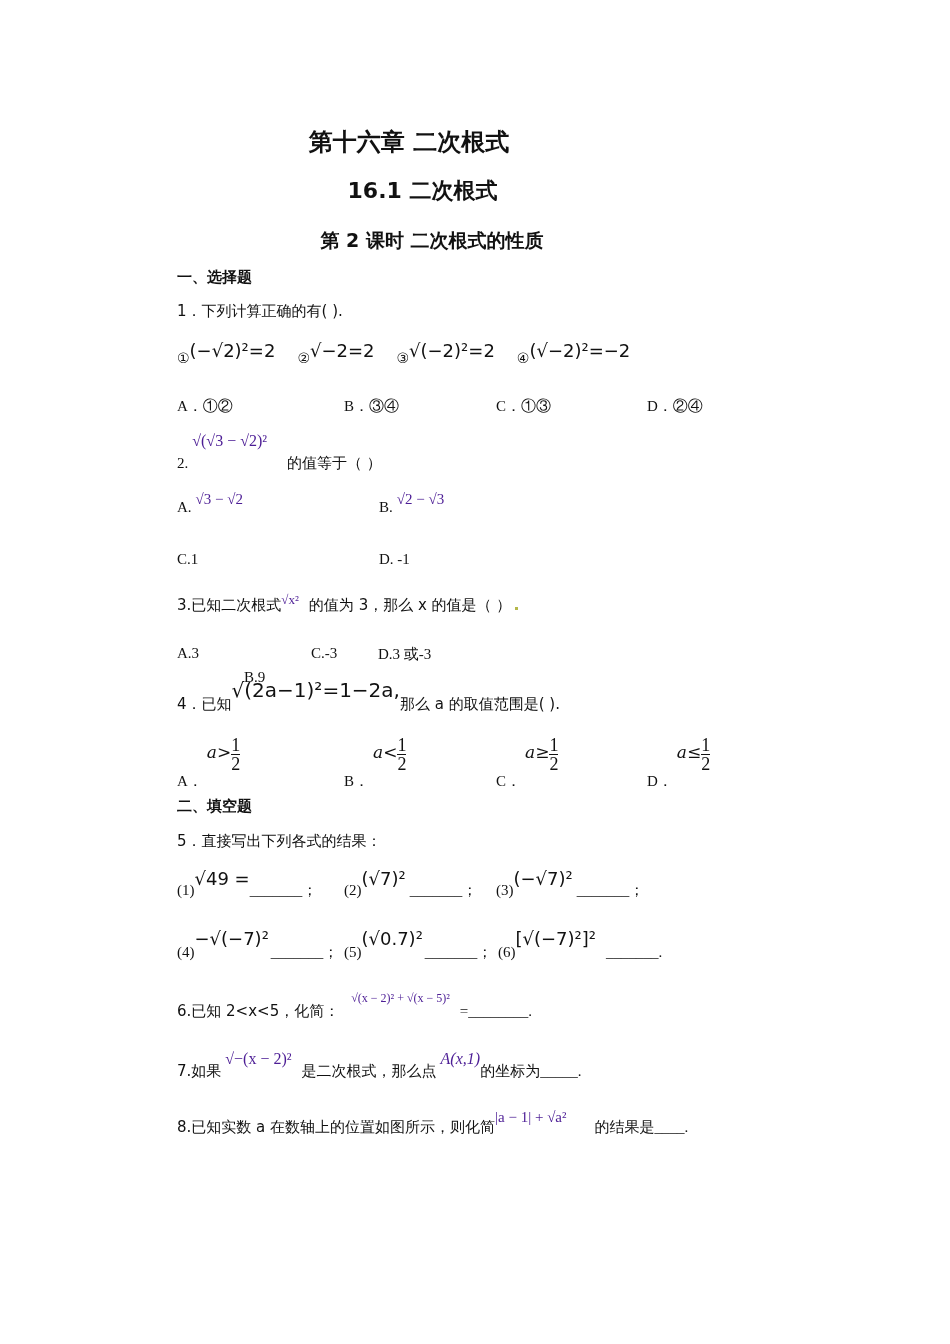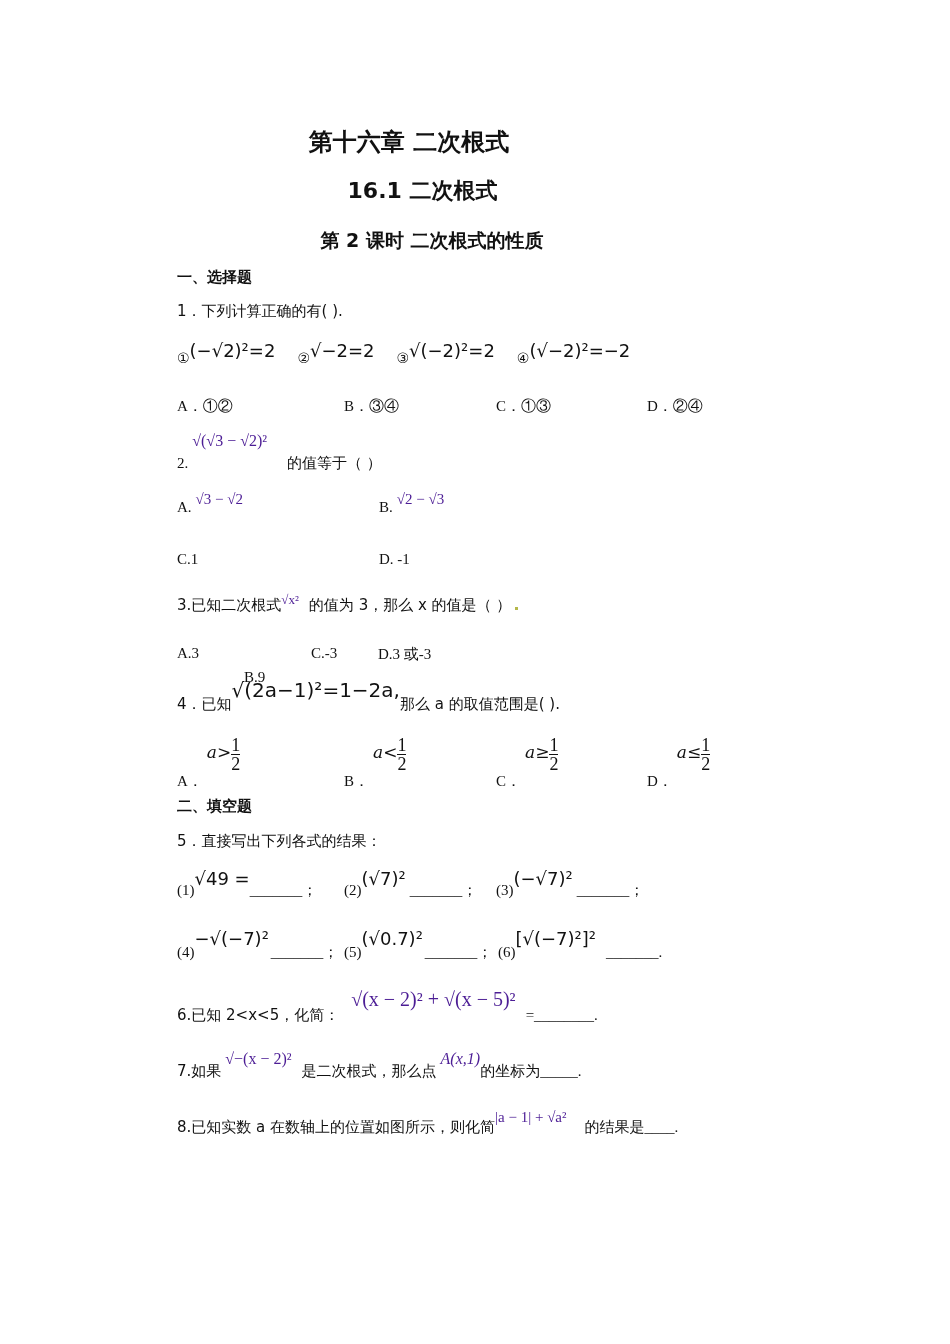--- a/index.html
+++ b/index.html
@@ -121,27 +121,27 @@
 </div>
 <div class="abs" style="left:344px; top:928px;">
   <span class="t" style="vertical-align:-12px;">(5)</span><span class="m">(√0.7)²</span><span class="t" style="vertical-align:-12px; margin-left:2px;">_______</span><span class="cn" style="vertical-align:-12px;">；</span>
 </div>
 <div class="abs" style="left:498px; top:928px;">
   <span class="t" style="vertical-align:-12px;">(6)</span><span class="m">[√(−7)²]²</span><span class="t" style="vertical-align:-12px; margin-left:10px;">_______</span><span class="t" style="vertical-align:-12px;">.</span>
 </div>
 
 <div class="abs" style="left:177px; top:988px;">
   <span class="cn" style="vertical-align:-14px;">6.已知 2&lt;x&lt;5，化简：</span>
-  <span class="mg" style="font-size:20px; margin-left:8px;">√(x − 2)² + √(x − 5)²</span>
+  <span class="mg" style="font-size:12px; margin-left:8px;">√(x − 2)² + √(x − 5)²</span>
   <span class="t" style="vertical-align:-14px; margin-left:6px;">=</span><span class="t" style="vertical-align:-14px;">________</span><span class="t" style="vertical-align:-14px;">.</span>
 </div>
 
 <div class="abs" style="left:177px; top:1050px;">
   <span class="cn" style="vertical-align:-12px;">7.如果</span>
   <span class="mg" style="font-size:16px;">√−(x − 2)²</span>
   <span class="cn" style="vertical-align:-12px; margin-left:6px;">是二次根式，那么点</span>
   <span class="mg" style="font-size:16px; font-style:italic;">A(x,1)</span><span class="cn" style="vertical-align:-12px;">的坐标为</span><span class="t" style="vertical-align:-12px;">_____</span><span class="t" style="vertical-align:-12px;">.</span>
 </div>
 
 <div class="abs" style="left:177px; top:1108px;">
   <span class="cn" style="vertical-align:-10px;">8.已知实数 a 在数轴上的位置如图所示，则化简</span><span class="mg" style="font-size:15px;">|a − 1| + √a²</span>
-  <span class="cn" style="vertical-align:-10px; margin-left:14px;">的结果是</span><span class="t" style="vertical-align:-10px;">____</span><span class="t" style="vertical-align:-10px;">.</span>
+  <span class="cn" style="vertical-align:-10px; margin-left:24px;">的结果是</span><span class="t" style="vertical-align:-10px;">____</span><span class="t" style="vertical-align:-10px;">.</span>
 </div>
 
 </body></html>

